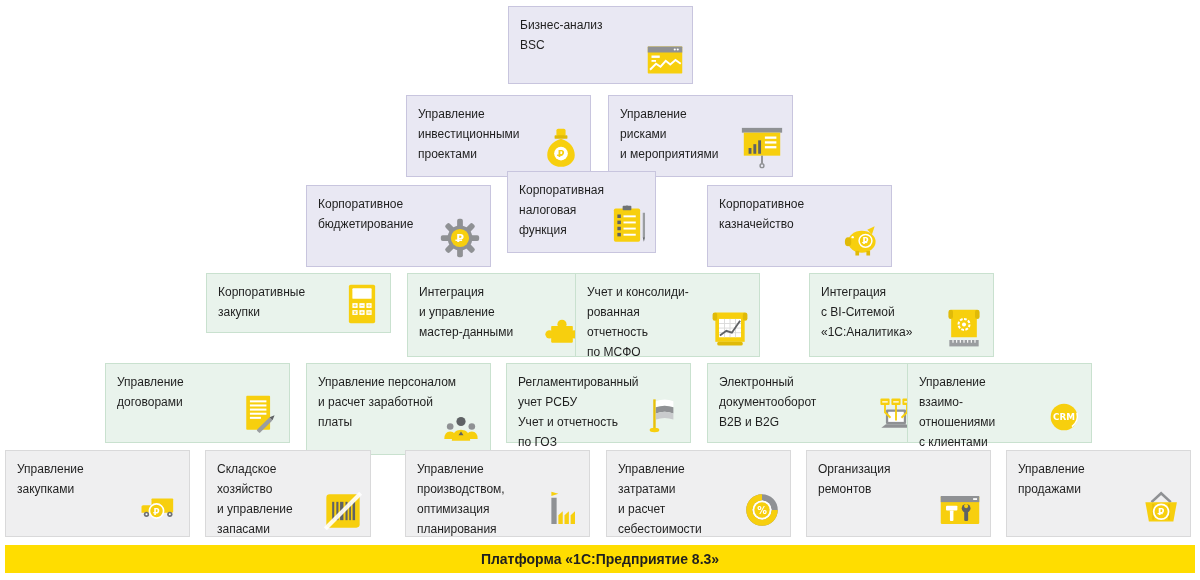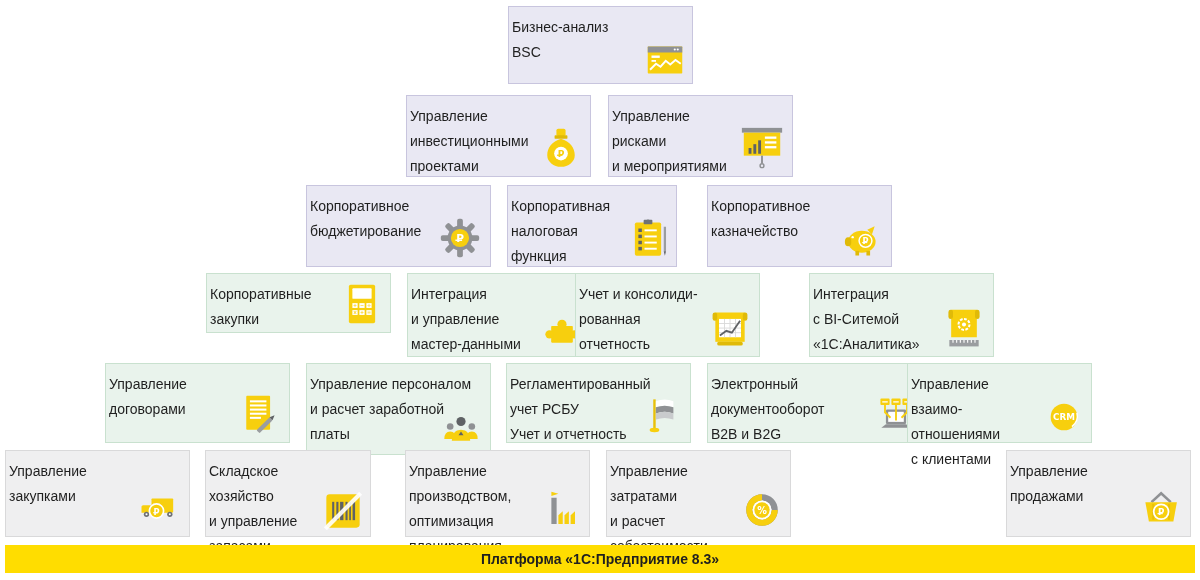--- a/index.html
+++ b/index.html
@@ -1,20 +1,20 @@
 <!DOCTYPE html>
 <html><head>
 <meta charset="utf-8">
 <style>
   html,body{margin:0;padding:0;background:#fff;}
   .stage{position:relative;width:1200px;height:580px;background:#ffffff;
          font-family:"Liberation Sans",sans-serif;overflow:hidden;}
   .box{position:absolute;box-sizing:border-box;border:1px solid;}
-  .box .label{white-space:pre-line;font-size:14px;line-height:25px;color:#1f1f1f;
-              padding:8px 8px 0 3px;}
+  .box .label{white-space:pre-line;font-size:12px;line-height:20px;color:#1f1f1f;
+              padding:8px 8px 0 11px;}
   .tier-top{background:#e9e8f3;border-color:#c8c5de;}
   .tier-mid{background:#e9f3ec;border-color:#c9e1cf;}
   .tier-low{background:#efeff0;border-color:#d9d9da;}
   .icon{position:absolute;right:7px;bottom:5px;}
   .bar{position:absolute;left:5px;top:545px;width:1190px;height:28px;background:#ffdd00;
        display:flex;align-items:center;justify-content:center;}
   .bar-label{font-size:14px;font-weight:bold;color:#1f1f1f;}
   svg text{font-family:"DejaVu Sans","Liberation Sans",sans-serif;}
 </style>
 </head>
@@ -84,21 +84,21 @@
             <rect x="34" y="21" width="10" height="6" rx="2"></rect>
         </g>
         <circle cx="24" cy="24" r="13"></circle>
       </g>
       <circle cx="24" cy="24" r="9.5" fill="#f7cf0e"></circle>
       <text x="24" y="28.2" font-size="11" font-weight="bold" fill="#fff" text-anchor="middle">P</text>
       <rect x="19.2" y="25.6" width="7" height="1.5" fill="#fff"></rect>
     </svg>
   </div>
 
-  <div class="box tier-top" style="left:507px;top:185px;width:170px;height:82px">
+  <div class="box tier-top" style="left:507px;top:171px;width:149px;height:82px">
     <div class="label">Корпоративная
 налоговая
 функция</div>
     <svg class="icon" width="42" height="44" viewBox="0 0 48 48">
       <rect x="9" y="5" width="30" height="38" rx="2" fill="#f7cf0e"></rect>
       <rect x="19" y="2" width="10" height="5" rx="1" fill="#6f7275"></rect>
       <circle cx="24" cy="4" r="2.2" fill="#6f7275"></circle>
       <g>
         <rect x="13" y="12" width="4" height="4" fill="#5f6265"></rect>
           <rect x="20" y="13" width="14" height="2.2" fill="#fff"></rect>
@@ -338,20 +338,38 @@
 себестоимости</div>
     <svg class="icon" width="42" height="42" viewBox="0 0 48 48">
       <circle cx="24" cy="24" r="14.5" fill="none" stroke="#8f9194" stroke-width="7"></circle>
       <path d="M24,9.5 A14.5,14.5 0 1 0 38.5,24" fill="none" stroke="#f7cf0e" stroke-width="7"></path>
       <circle cx="24" cy="24" r="10.75" fill="#fff"></circle>
       <circle cx="24" cy="24" r="8.75" fill="#f7cf0e"></circle>
       <text x="24" y="28" font-size="11" font-weight="bold" fill="#fff" text-anchor="middle">%</text>
     </svg>
   </div>
 
+  <div class="box tier-low" style="left:806px;top:450px;width:185px;height:87px">
+    <div class="label">Организация
+ремонтов</div>
+    <svg class="icon" width="46" height="42" viewBox="0 0 48 48">
+      <rect x="2" y="8" width="44" height="32" rx="1.5" fill="#f7cf0e"></rect>
+      <rect x="2" y="8" width="44" height="7" fill="#8f9194"></rect>
+      <rect x="39" y="10.5" width="4.5" height="2" fill="#fff"></rect>
+      <g fill="#fff">
+        <rect x="8" y="19" width="13" height="5.5" rx="1"></rect>
+        <rect x="12.5" y="24.5" width="4" height="12" rx="1"></rect>
+      </g>
+      <g fill="#5f6265">
+        <circle cx="31" cy="22" r="5"></circle>
+        <circle cx="31" cy="19.5" r="2.4" fill="#f7cf0e"></circle>
+        <rect x="28.8" y="25.5" width="4.5" height="11" rx="1.5"></rect>
+      </g>
+    </svg>
+  </div>
 
   <div class="box tier-low" style="left:1006px;top:450px;width:185px;height:87px">
     <div class="label">Управление
 продажами</div>
     <svg class="icon" width="42" height="42" viewBox="0 0 48 48">
       <polyline points="12,15 23,5 34,15" stroke="#8f9194" stroke-width="3" fill="none"></polyline>
       <path d="M5,15 h36 l-4,22 h-28 z" fill="#f7cf0e"></path>
       <path d="M14,17 v18 M23,17 v18 M32,17 v18" stroke="#e8c10a" stroke-width="2.4"></path>
       <circle cx="23" cy="26" r="8.5" fill="#f7cf0e" stroke="#fff" stroke-width="2"></circle>
       <text x="23" y="30.2" font-size="10" font-weight="bold" fill="#fff" text-anchor="middle">P</text>

